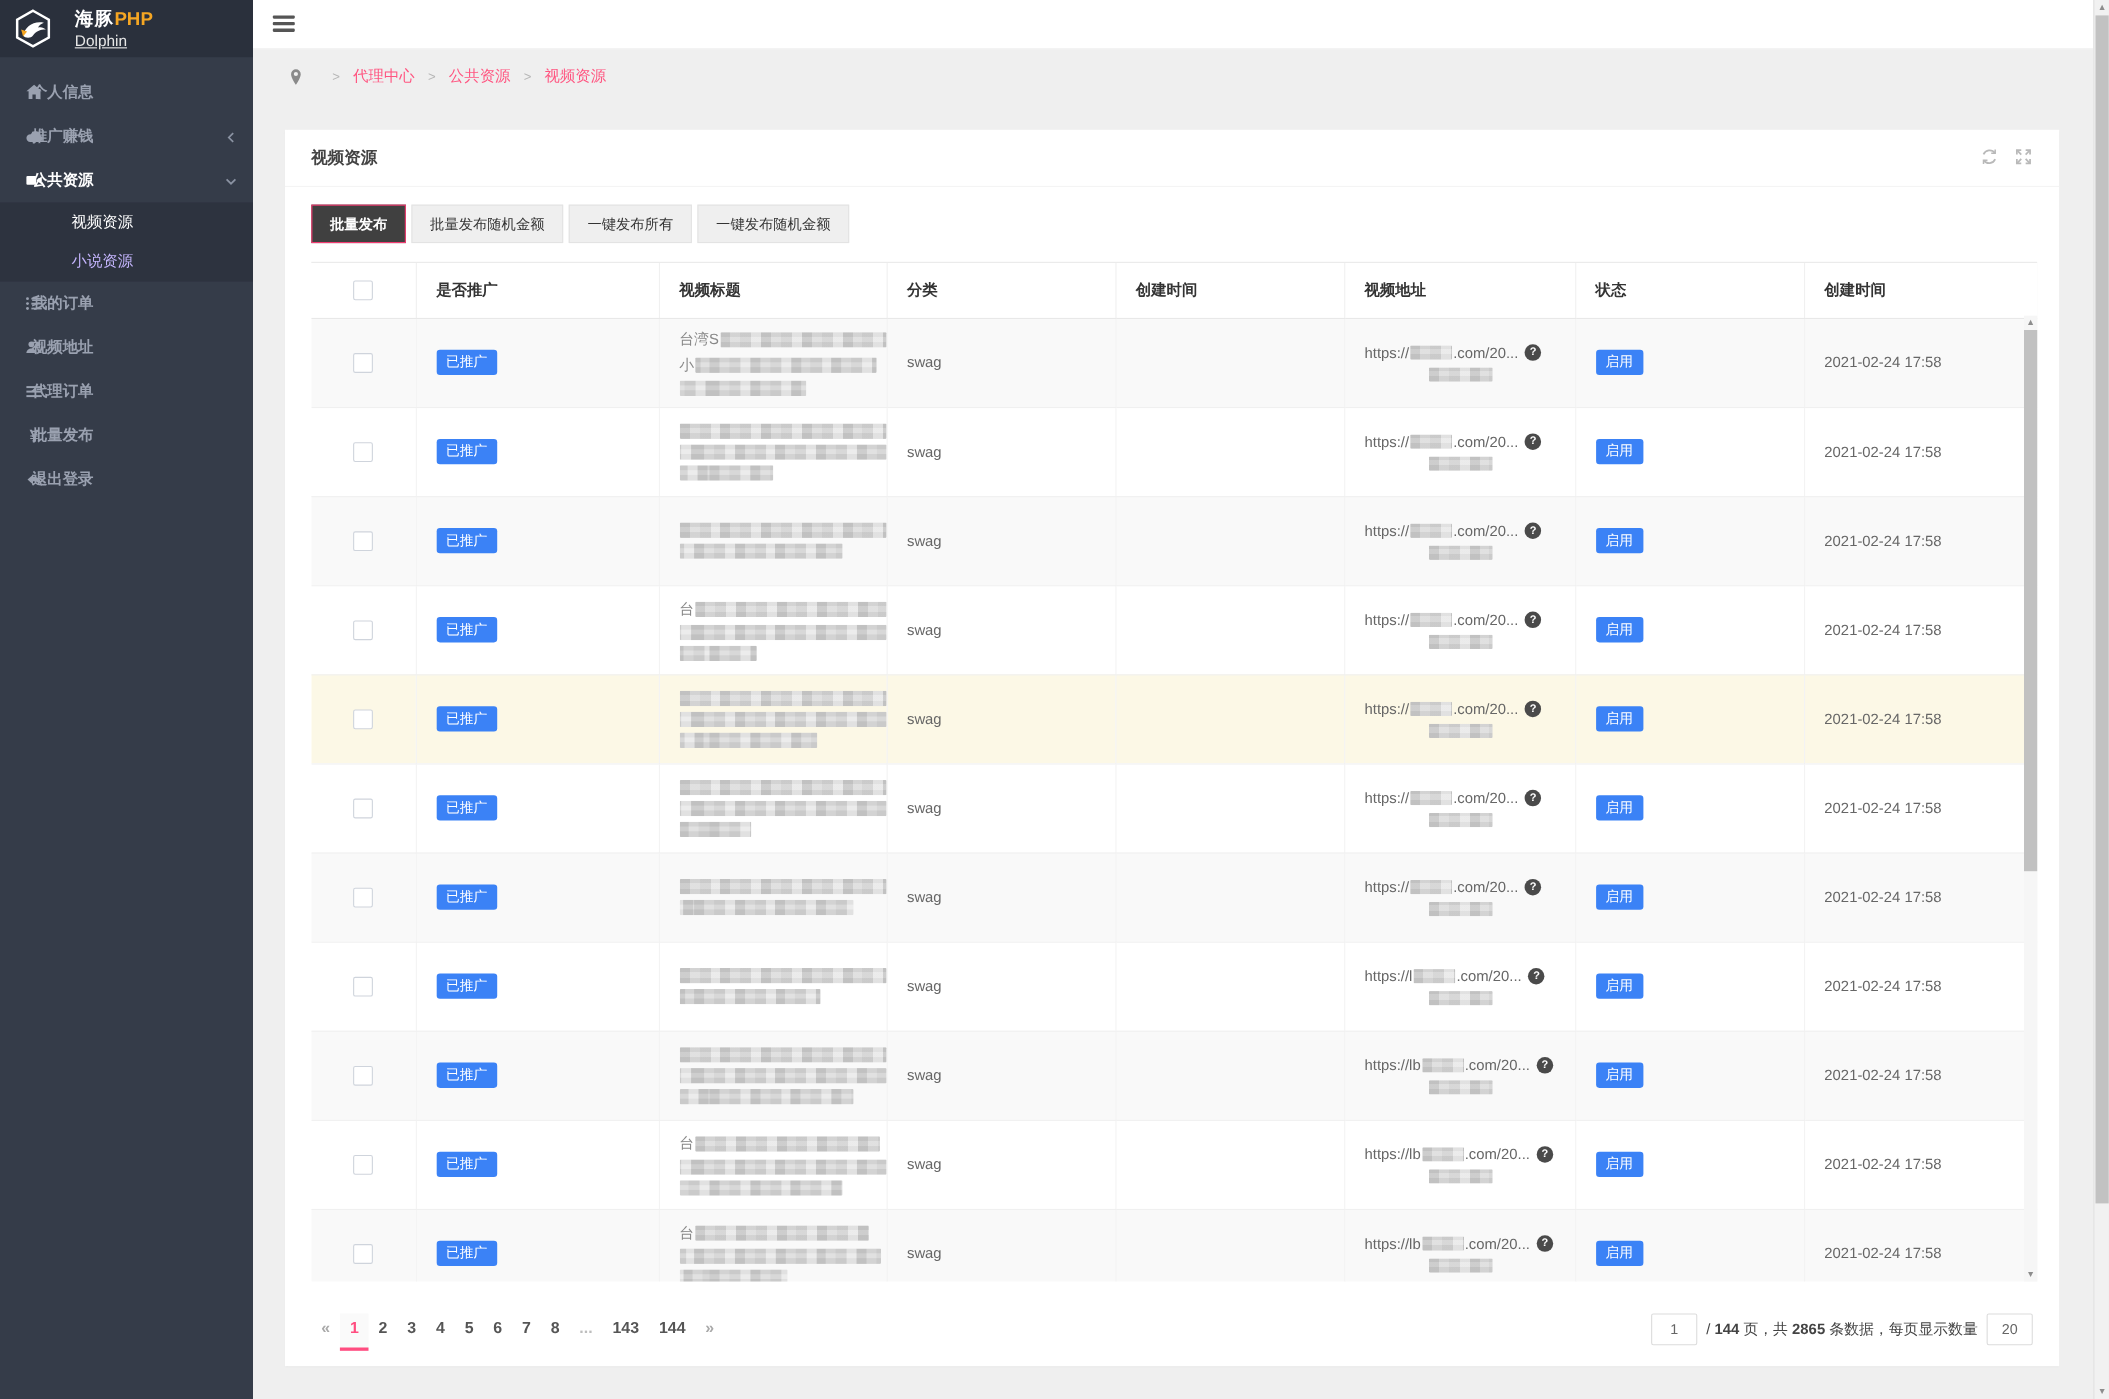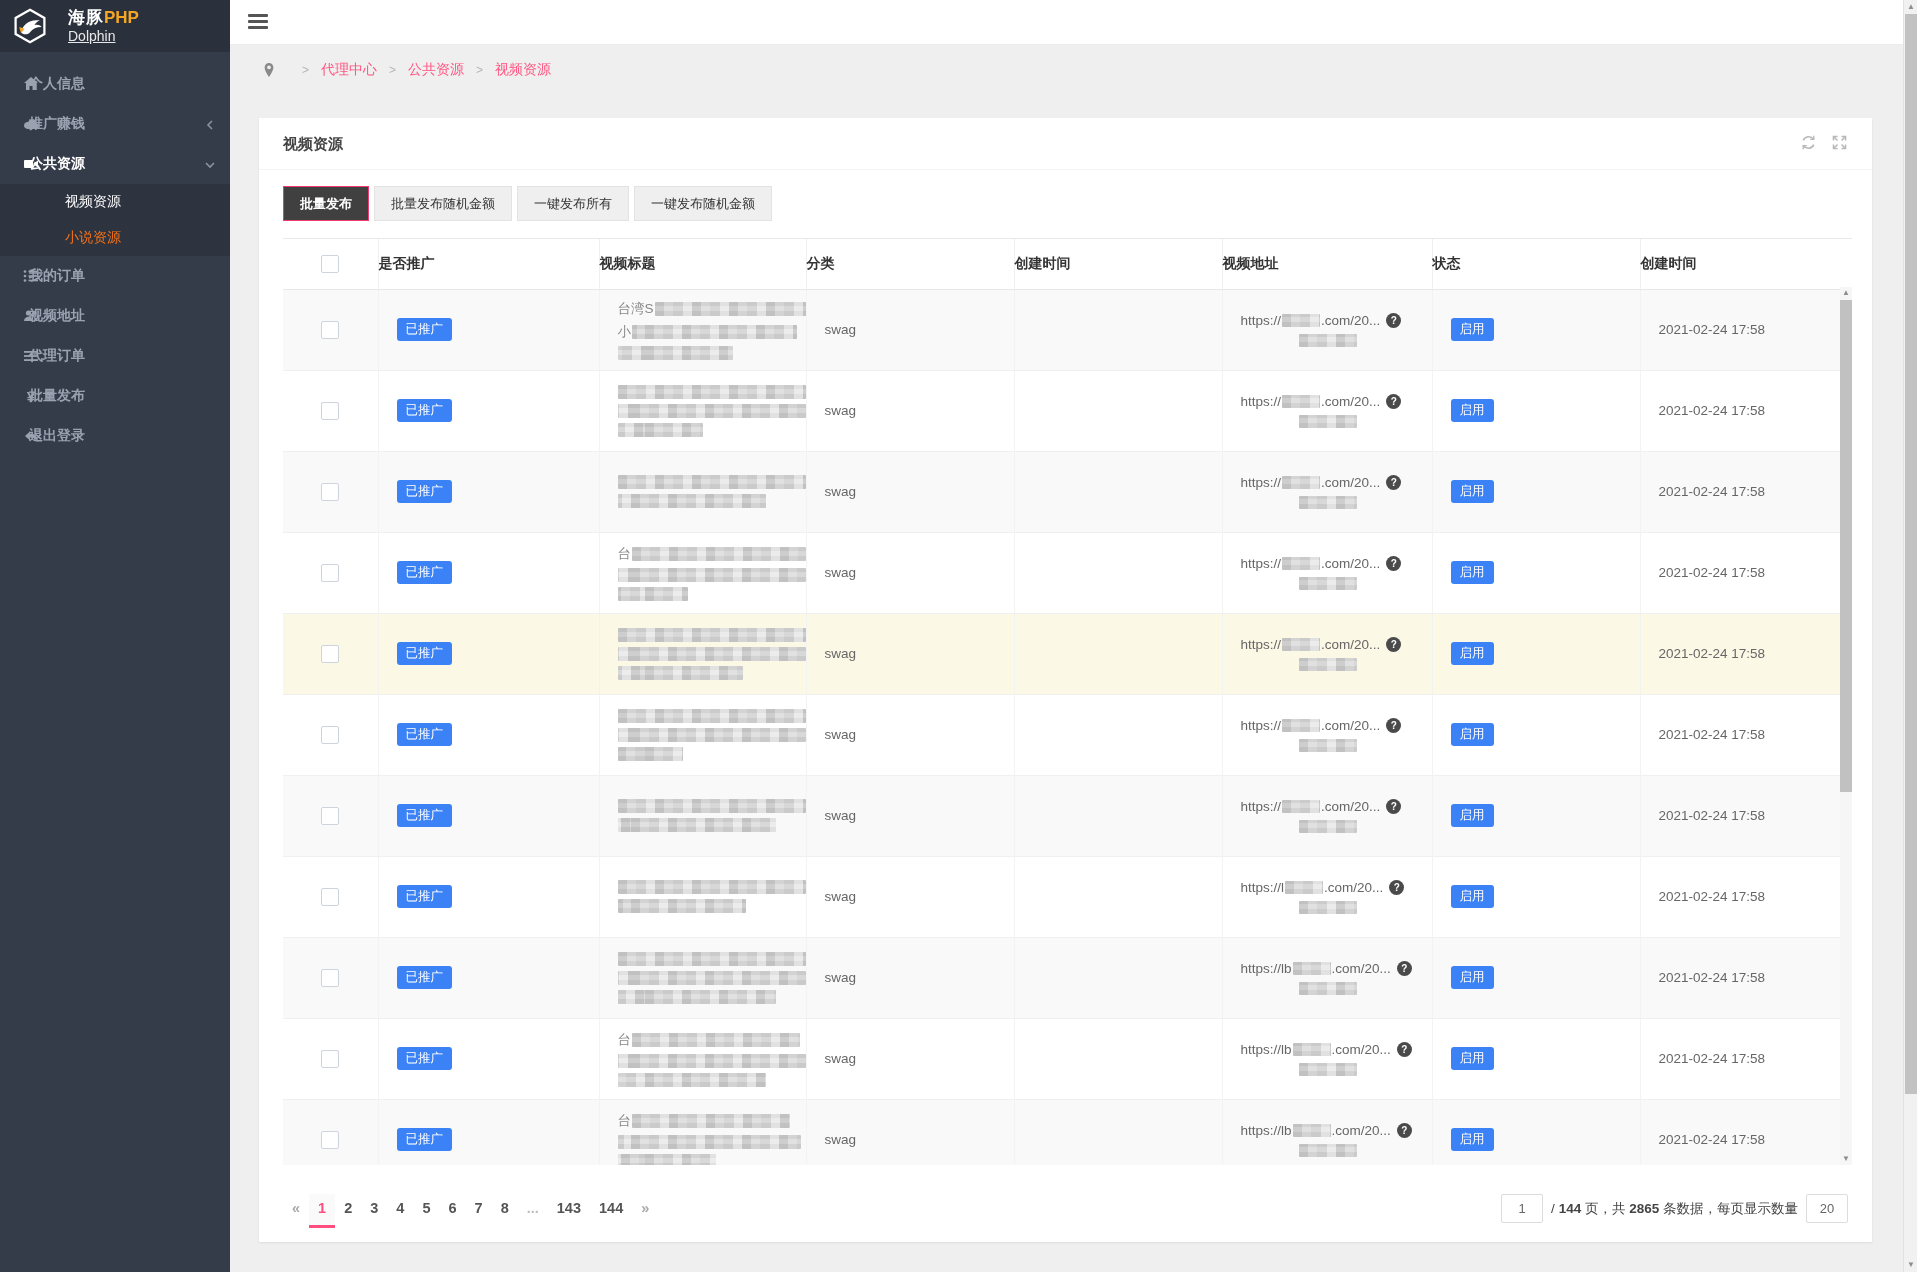--- a/index.html
+++ b/index.html
@@ -17,21 +17,21 @@
   .logo-sub { color:#e8e8e8; font-size:14px; margin-top:3px;text-decoration:underline; }
   .menu { padding-top:12px; }
   .m-item { position:relative; height:40px; display:flex; align-items:center;
     color:#9aa1b0; font-size:14px; cursor:pointer; }
   .m-item .mi-icon { position:absolute; left:22px; width:18px; height:18px;
     display:flex; align-items:center; justify-content:center; }
   .m-item .mi-label { margin-left:29px;font-weight:bold; }
   .m-item .mi-chev { position:absolute; right:14px; width:12px; height:12px; color:#8a92a2;}
   .m-item.active { color:#fff; }
   .submenu { background:#2d333f; }
-  .s-item { height:36px; display:flex; align-items:center; color:#f97316;
+  .s-item { height:36px; display:flex; align-items:center; color:#c4b5fd;
     font-size:14px; padding-left:65px; cursor:pointer; }
   .s-item.active { color:#fff; }
   svg.ic { width:16px; height:16px; }
   .yen-glyph { font-size:15px; font-weight:bold; }
 
   
   #topbar { position:absolute; left:230px; top:0; width:1673px; height:45px;
     background:#fff; border-bottom:1px solid #ececec; }
   .hamburger { position:absolute; left:18px; top:14px; width:20px; height:16px; cursor:pointer; }
   .hamburger div { height:3px; background:#555; margin-bottom:3px; border-radius:1px; }
@@ -58,21 +58,21 @@
     border:1px solid #e3e3e3; cursor:pointer; font-family:inherit; }
   .btn.primary { background:#404040; border-color:#f23a70; color:#fff; font-weight:bold; }
 
   
   .table-wrap { position:absolute; left:24px; top:120px; width:1569px; height:927px;
     overflow:hidden; border-top:1px solid #e9e9e9; }
   table { border-collapse:collapse; table-layout:fixed; width:1569px; }
   col.w1{width:95px} col.w2{width:221px} col.w3{width:207px} col.w4{width:208px}
   col.w5{width:208px} col.w6{width:210px} col.w7{width:208px} col.w8{width:212px}
   th { height:50px; text-align:left; font-size:14px; font-weight:bold; color:#333;
-    border-bottom:1px solid #e8e8e8; border-right:1px solid #f0f0f0; }
+    border-bottom:1px solid #e8e8e8; border-right:1px solid #f0f0f0; padding-left:18px; }
   th.c-check, td.c-check { text-align:center; padding-left:0; }
   td { height:81px; font-size:13.5px; color:#666; border-bottom:1px solid #f0f0f0;
     border-right:1px solid #f3f3f3; padding-left:18px; vertical-align:middle; }
   tbody tr:nth-child(odd) td { background:#f9f9f9; }
   tbody tr:nth-child(even) td { background:#fff; }
   tbody tr.hover-row td { background:#fcf8e6 !important; }
   .checkbox { display:inline-block; width:18px; height:18px; background:#fff;
     border:1px solid #cfd4dc; border-radius:2px; vertical-align:middle; cursor:pointer; }
   .badge { display:inline-block; padding:5px 9px; background:#3b82f6; color:#fff;
     font-size:12.5px; border-radius:3px; line-height:1; }

